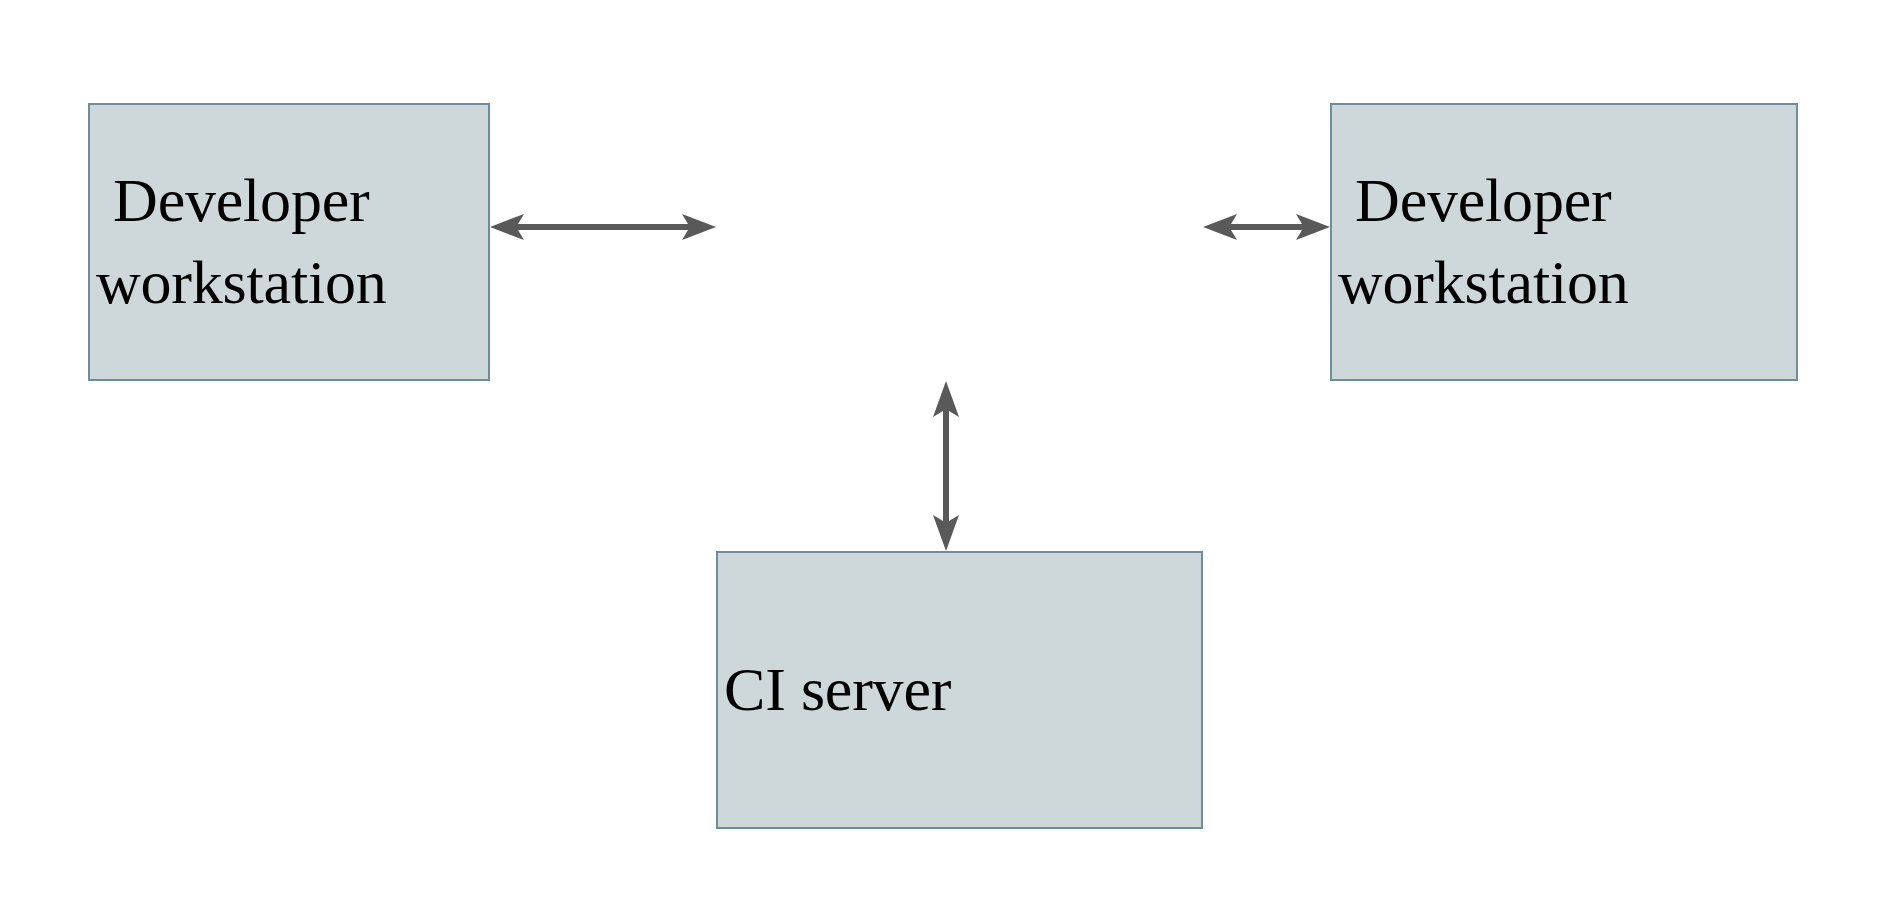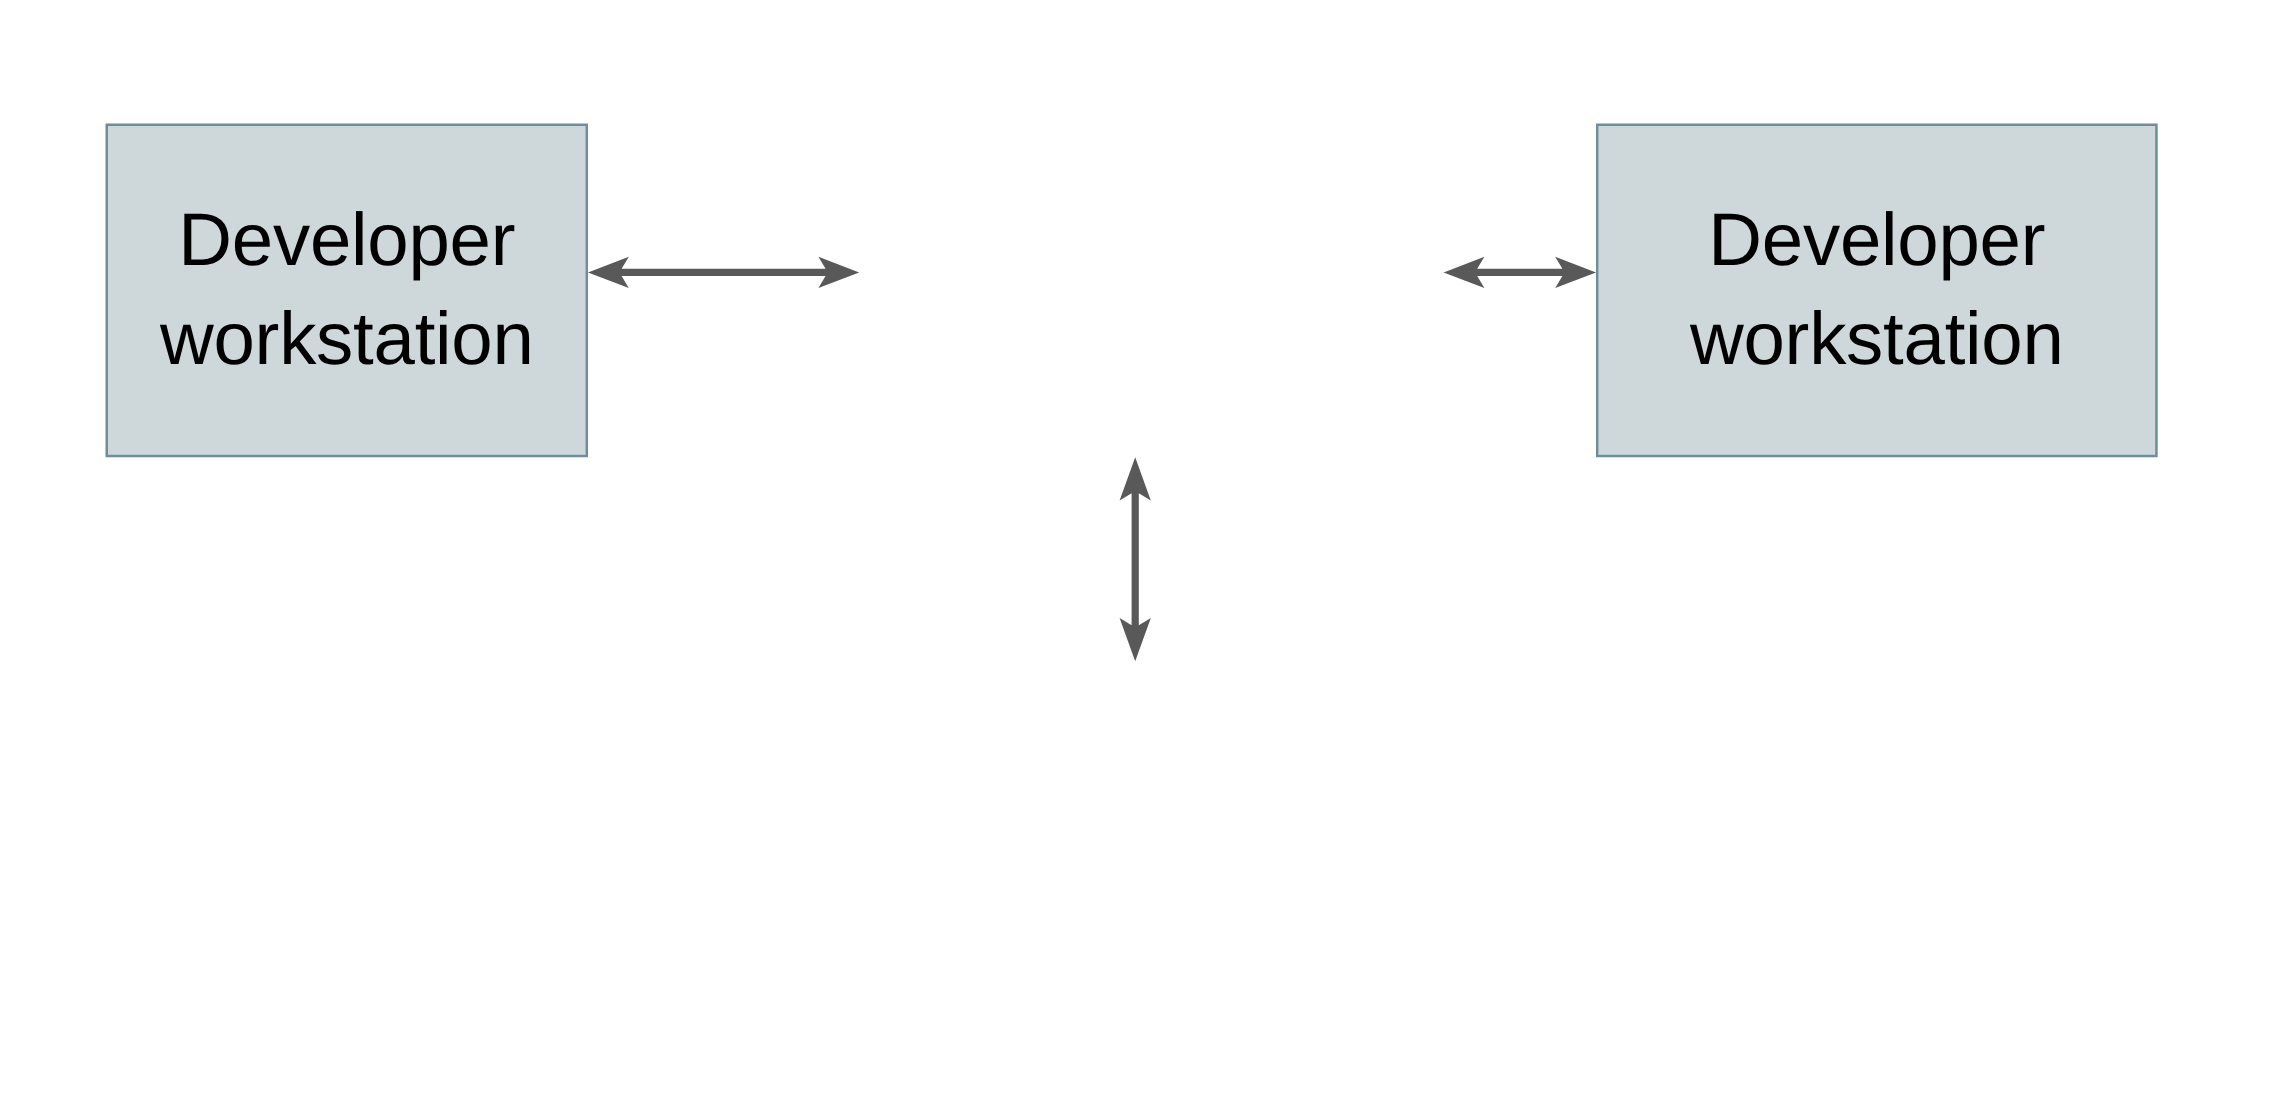--- a/index.html
+++ b/index.html
@@ -15,22 +15,23 @@
     overflow: hidden;
     font-family: "Liberation Sans", sans-serif;
   }
   .node {
     position: absolute;
     box-sizing: border-box;
     background: #ced7da;
     border: 2px solid #6d8c9c;
     display: flex;
     align-items: center;
-    justify-content: center;
+    justify-content: flex-start;
     text-align: center;
+    font-family: Liberation Serif, serif;
   }
   .node-label {
     color: #000000;
     font-size: 62px;
     line-height: 1.32;
     font-weight: 400;
     letter-spacing: -0.2px;
     white-space: pre-line;
     padding: 0 6px;
   }
@@ -52,20 +53,23 @@
     <span class="node-label">Developer
 workstation</span>
   </div>
 
 
   <div class="node" style="left:1330px; top:103px; width:468px; height:278px;">
     <span class="node-label">Developer
 workstation</span>
   </div>
 
+  <div class="node" style="left:716px; top:551px; width:487px; height:278px;">
+    <span class="node-label">CI server</span>
+  </div>
 
   <div class="connector" style="left:490px; top:214px; width:226px; height:26px;">
     <svg width="226" height="26" viewBox="0 0 226 26">
       <path d="M 0 13 L 34 0 L 28 10 L 198 10 L 192 0 L 226 13 L 192 26 L 198 16 L 28 16 L 34 26 Z" fill="#595959"></path>
     </svg>
   </div>
 
   <div class="connector" style="left:1203px; top:214px; width:127px; height:26px;">
     <svg width="127" height="26" viewBox="0 0 127 26">
       <path d="M 0 13 L 34 0 L 28 10 L 99 10 L 93 0 L 127 13 L 93 26 L 99 16 L 28 16 L 34 26 Z" fill="#595959"></path>

